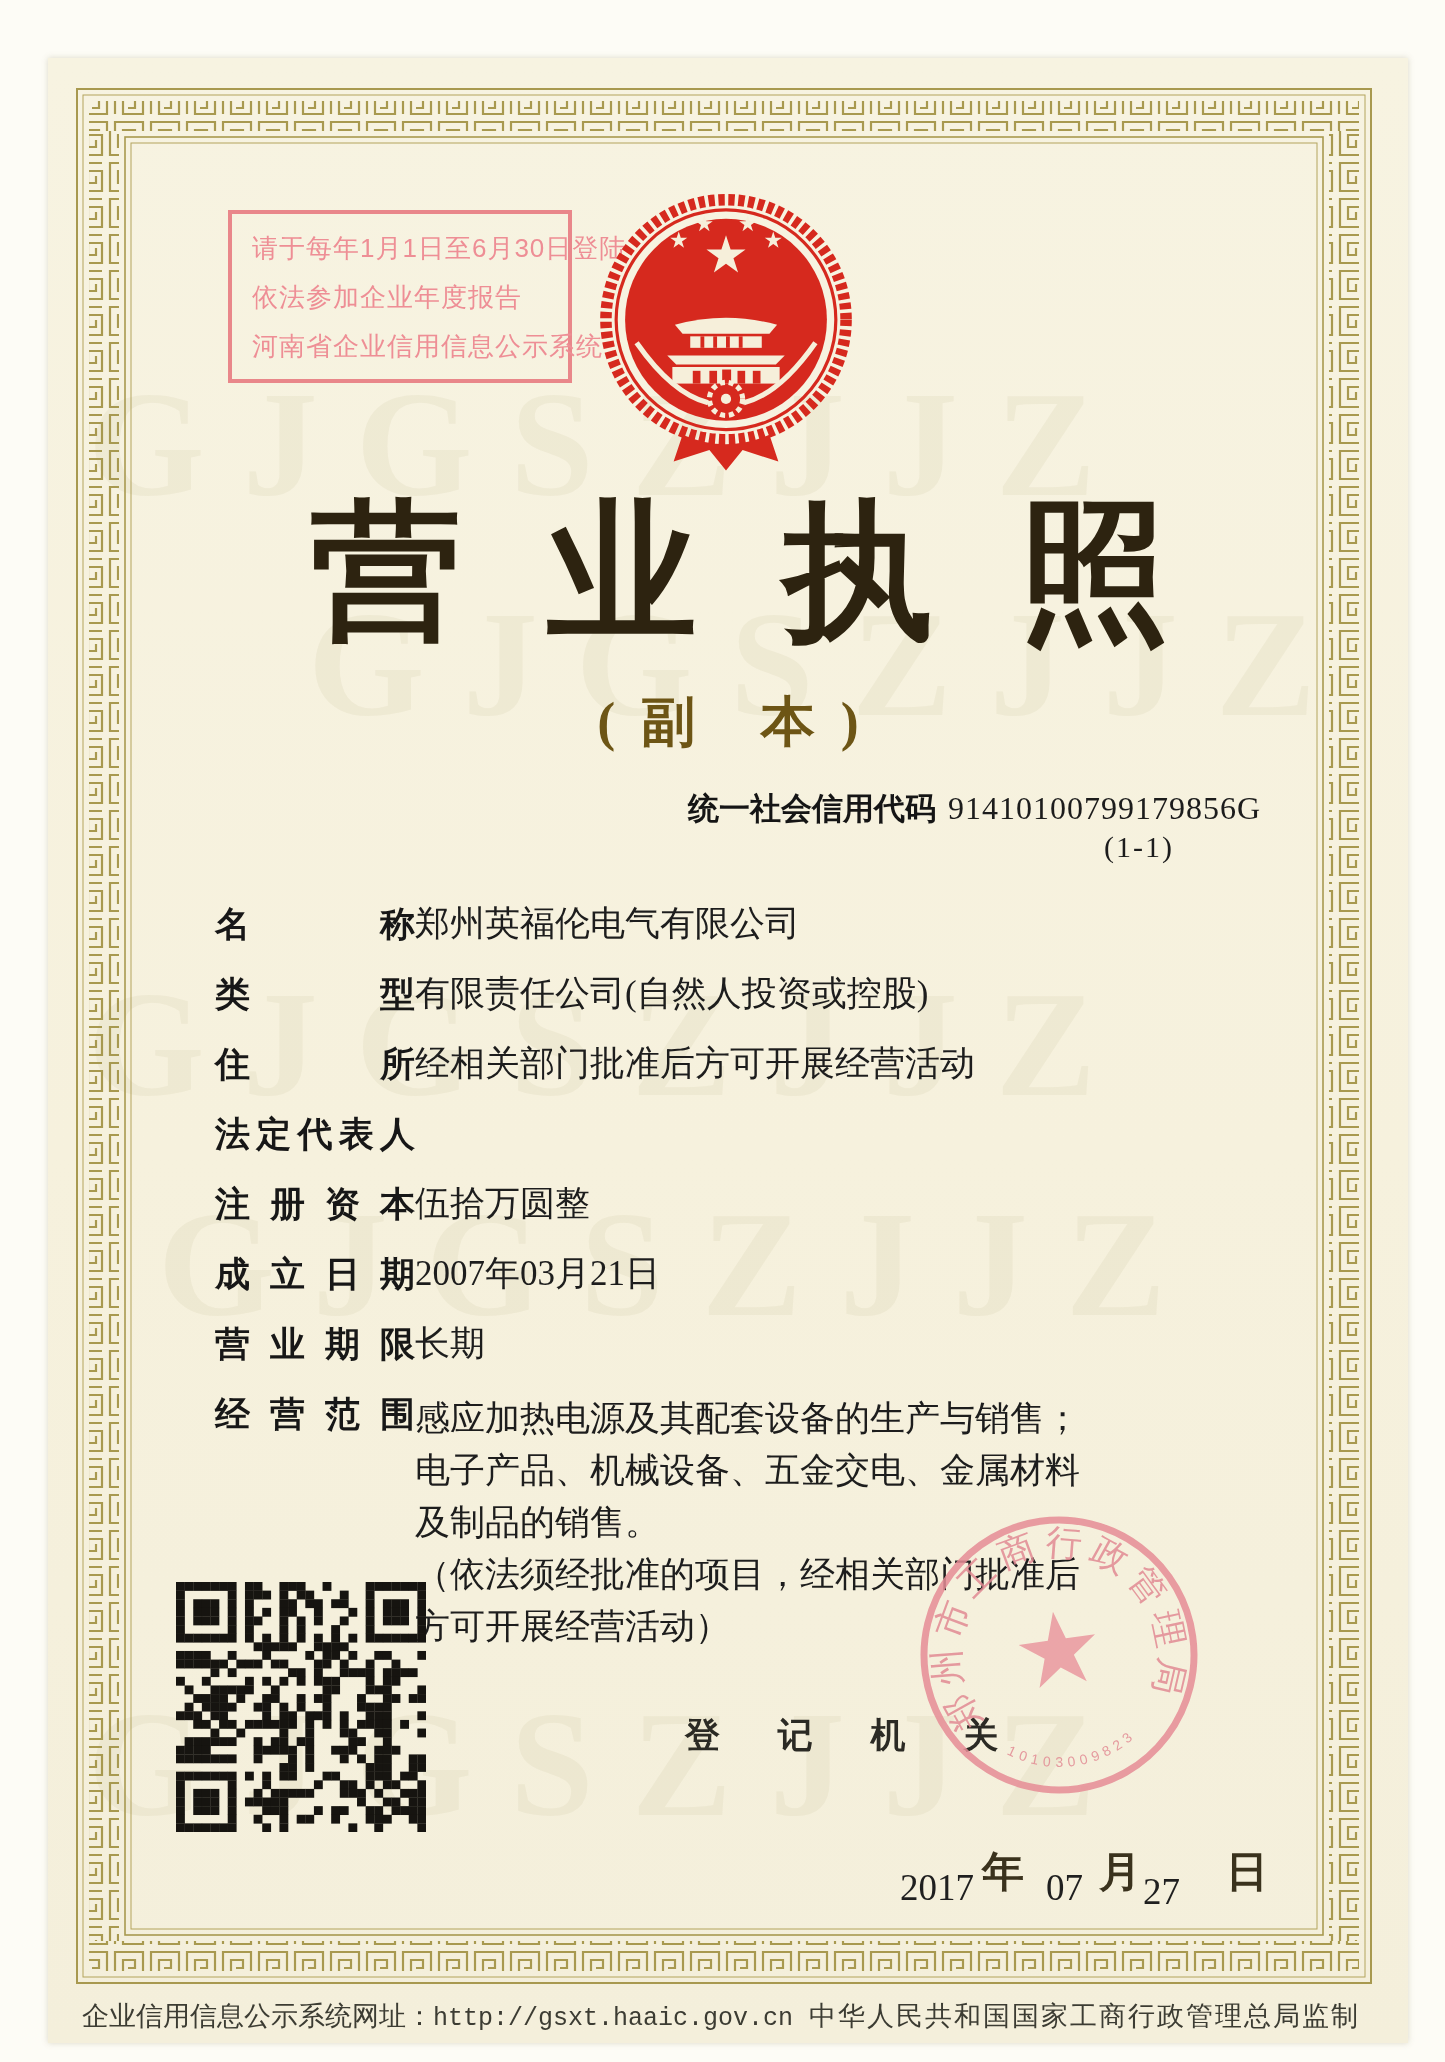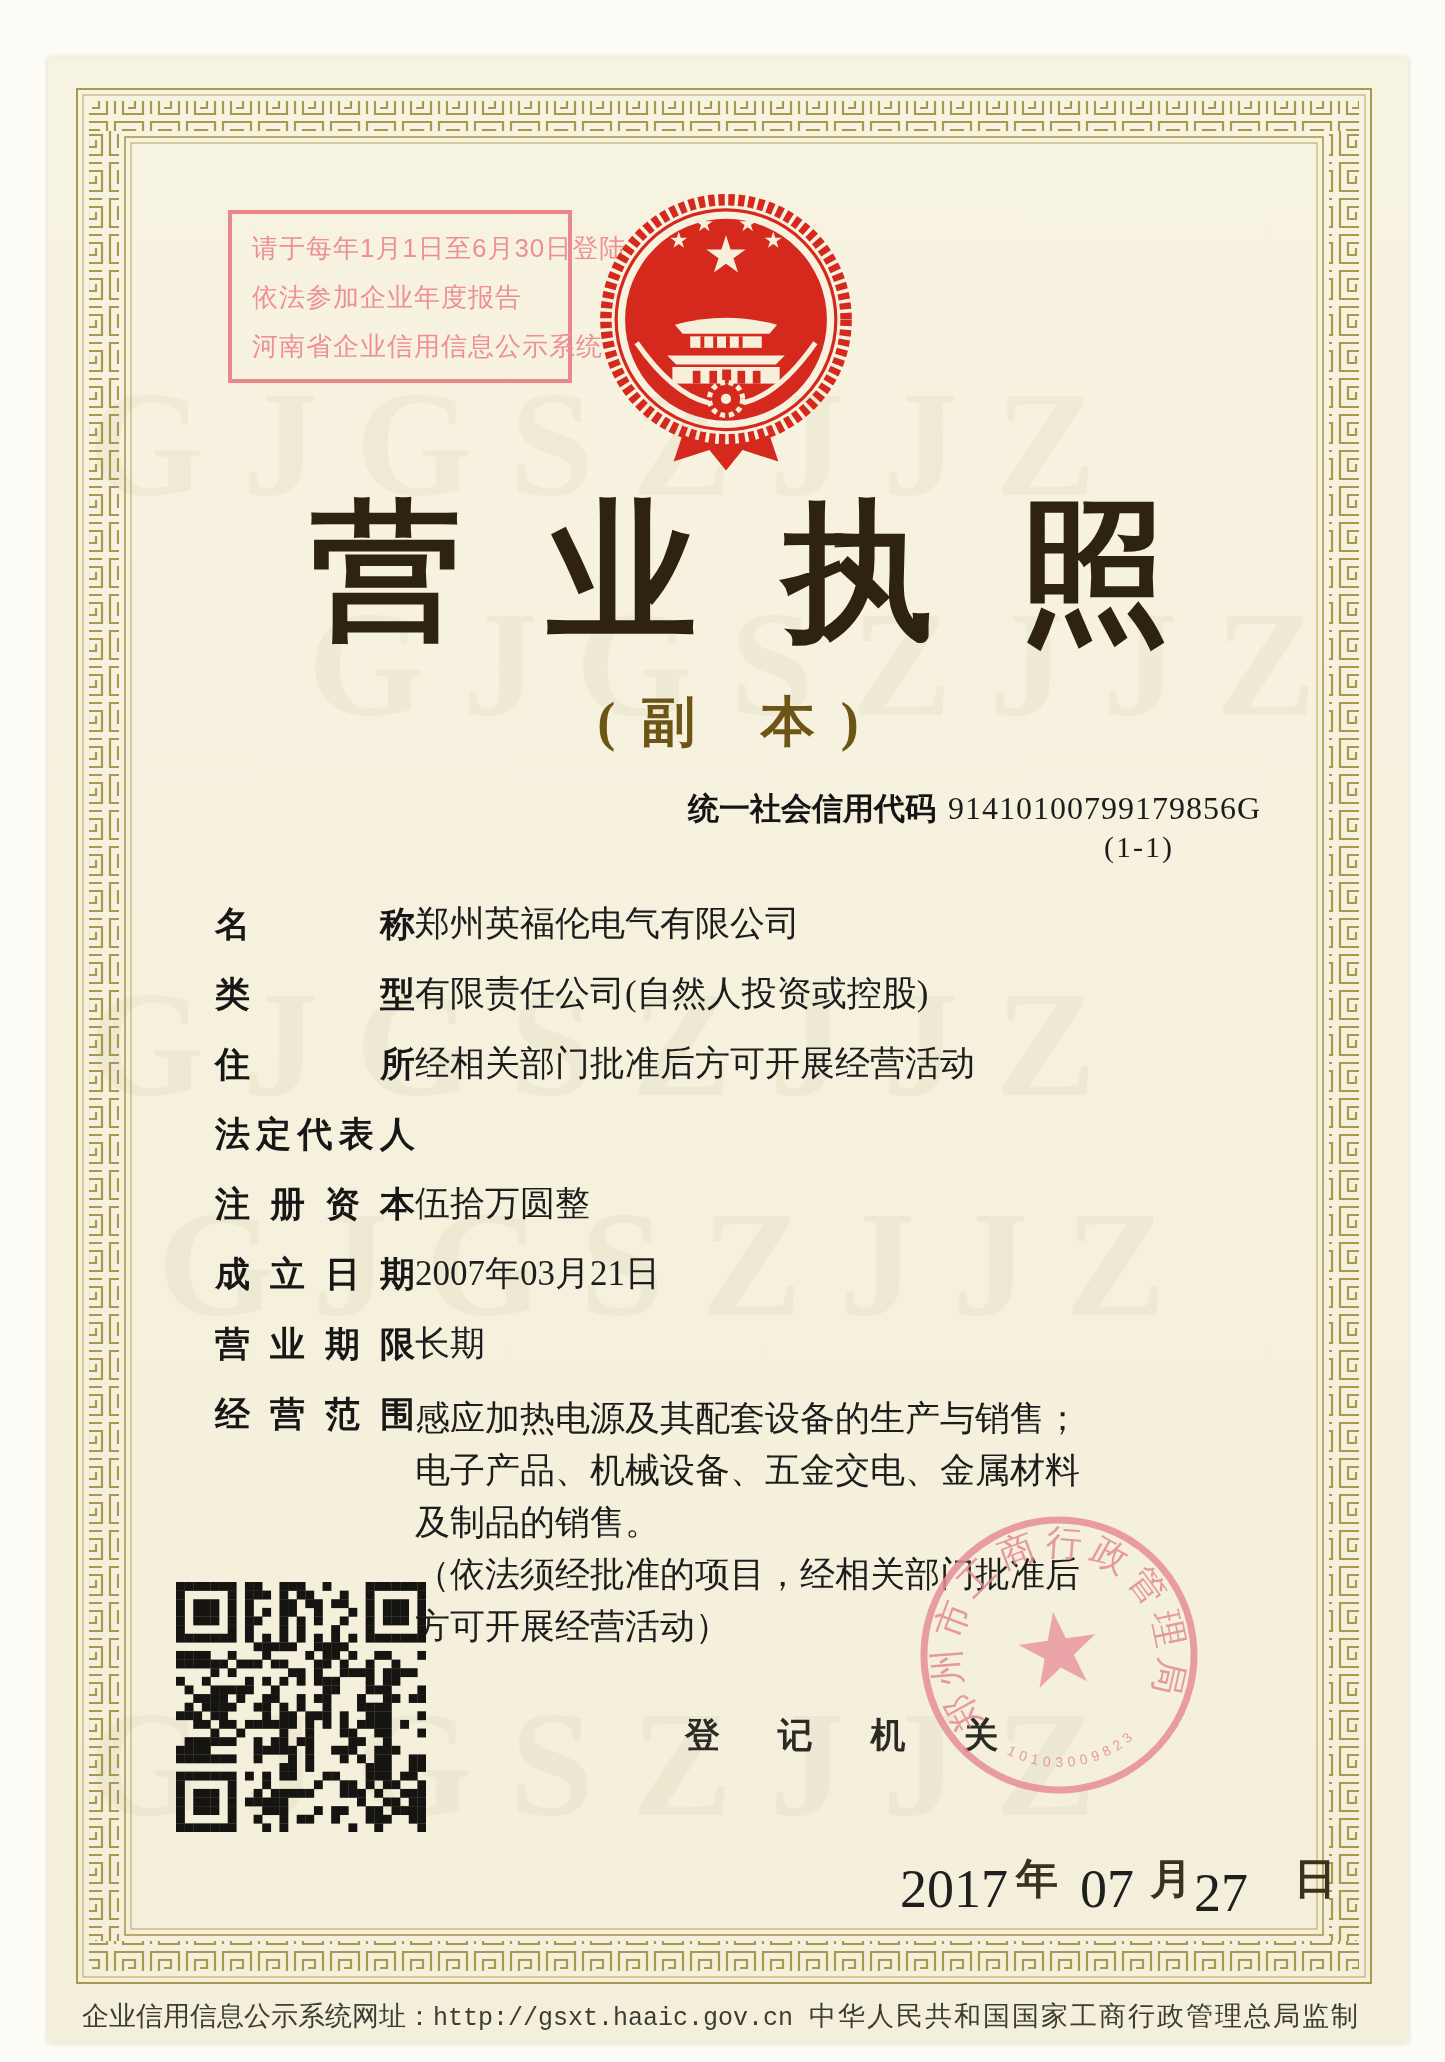--- a/index.html
+++ b/index.html
@@ -63,21 +63,21 @@
   .reg-label{
     position:absolute;left:637px;top:1654px;
     font:700 35px "Liberation Sans",sans-serif;color:#2b2a24;
     letter-spacing:24px;white-space:nowrap;
   }
   .seal{position:absolute;left:856px;top:1442px;width:310px;height:310px;transform:rotate(-8deg);opacity:.85;}
   .dateline{
     position:absolute;left:852px;top:1786px;white-space:nowrap;
     color:#3a321d;font-family:"Liberation Serif",serif;
   }
-  .dateline .num{display:inline-block;font-size:54px;color:#1f1f1f;transform:translateY(14px);}
+  .dateline .num{display:inline-block;font-size:37px;color:#1f1f1f;transform:translateY(14px);}
   .dateline .cjk{display:inline-block;font-size:42px;font-weight:700;}
   .footer-left{
     position:absolute;left:27px;top:1940px;
     font:400 27px "Liberation Serif",serif;color:#3c3c33;white-space:nowrap;margin-left:7px;
   }
   .footer-left .url{font-family:"Liberation Mono",monospace;font-size:25px;}
   .footer-right{
     position:absolute;right:48px;top:1940px;
     font:400 27px "Liberation Serif",serif;color:#3c3c33;white-space:nowrap;letter-spacing:2px;
   }

